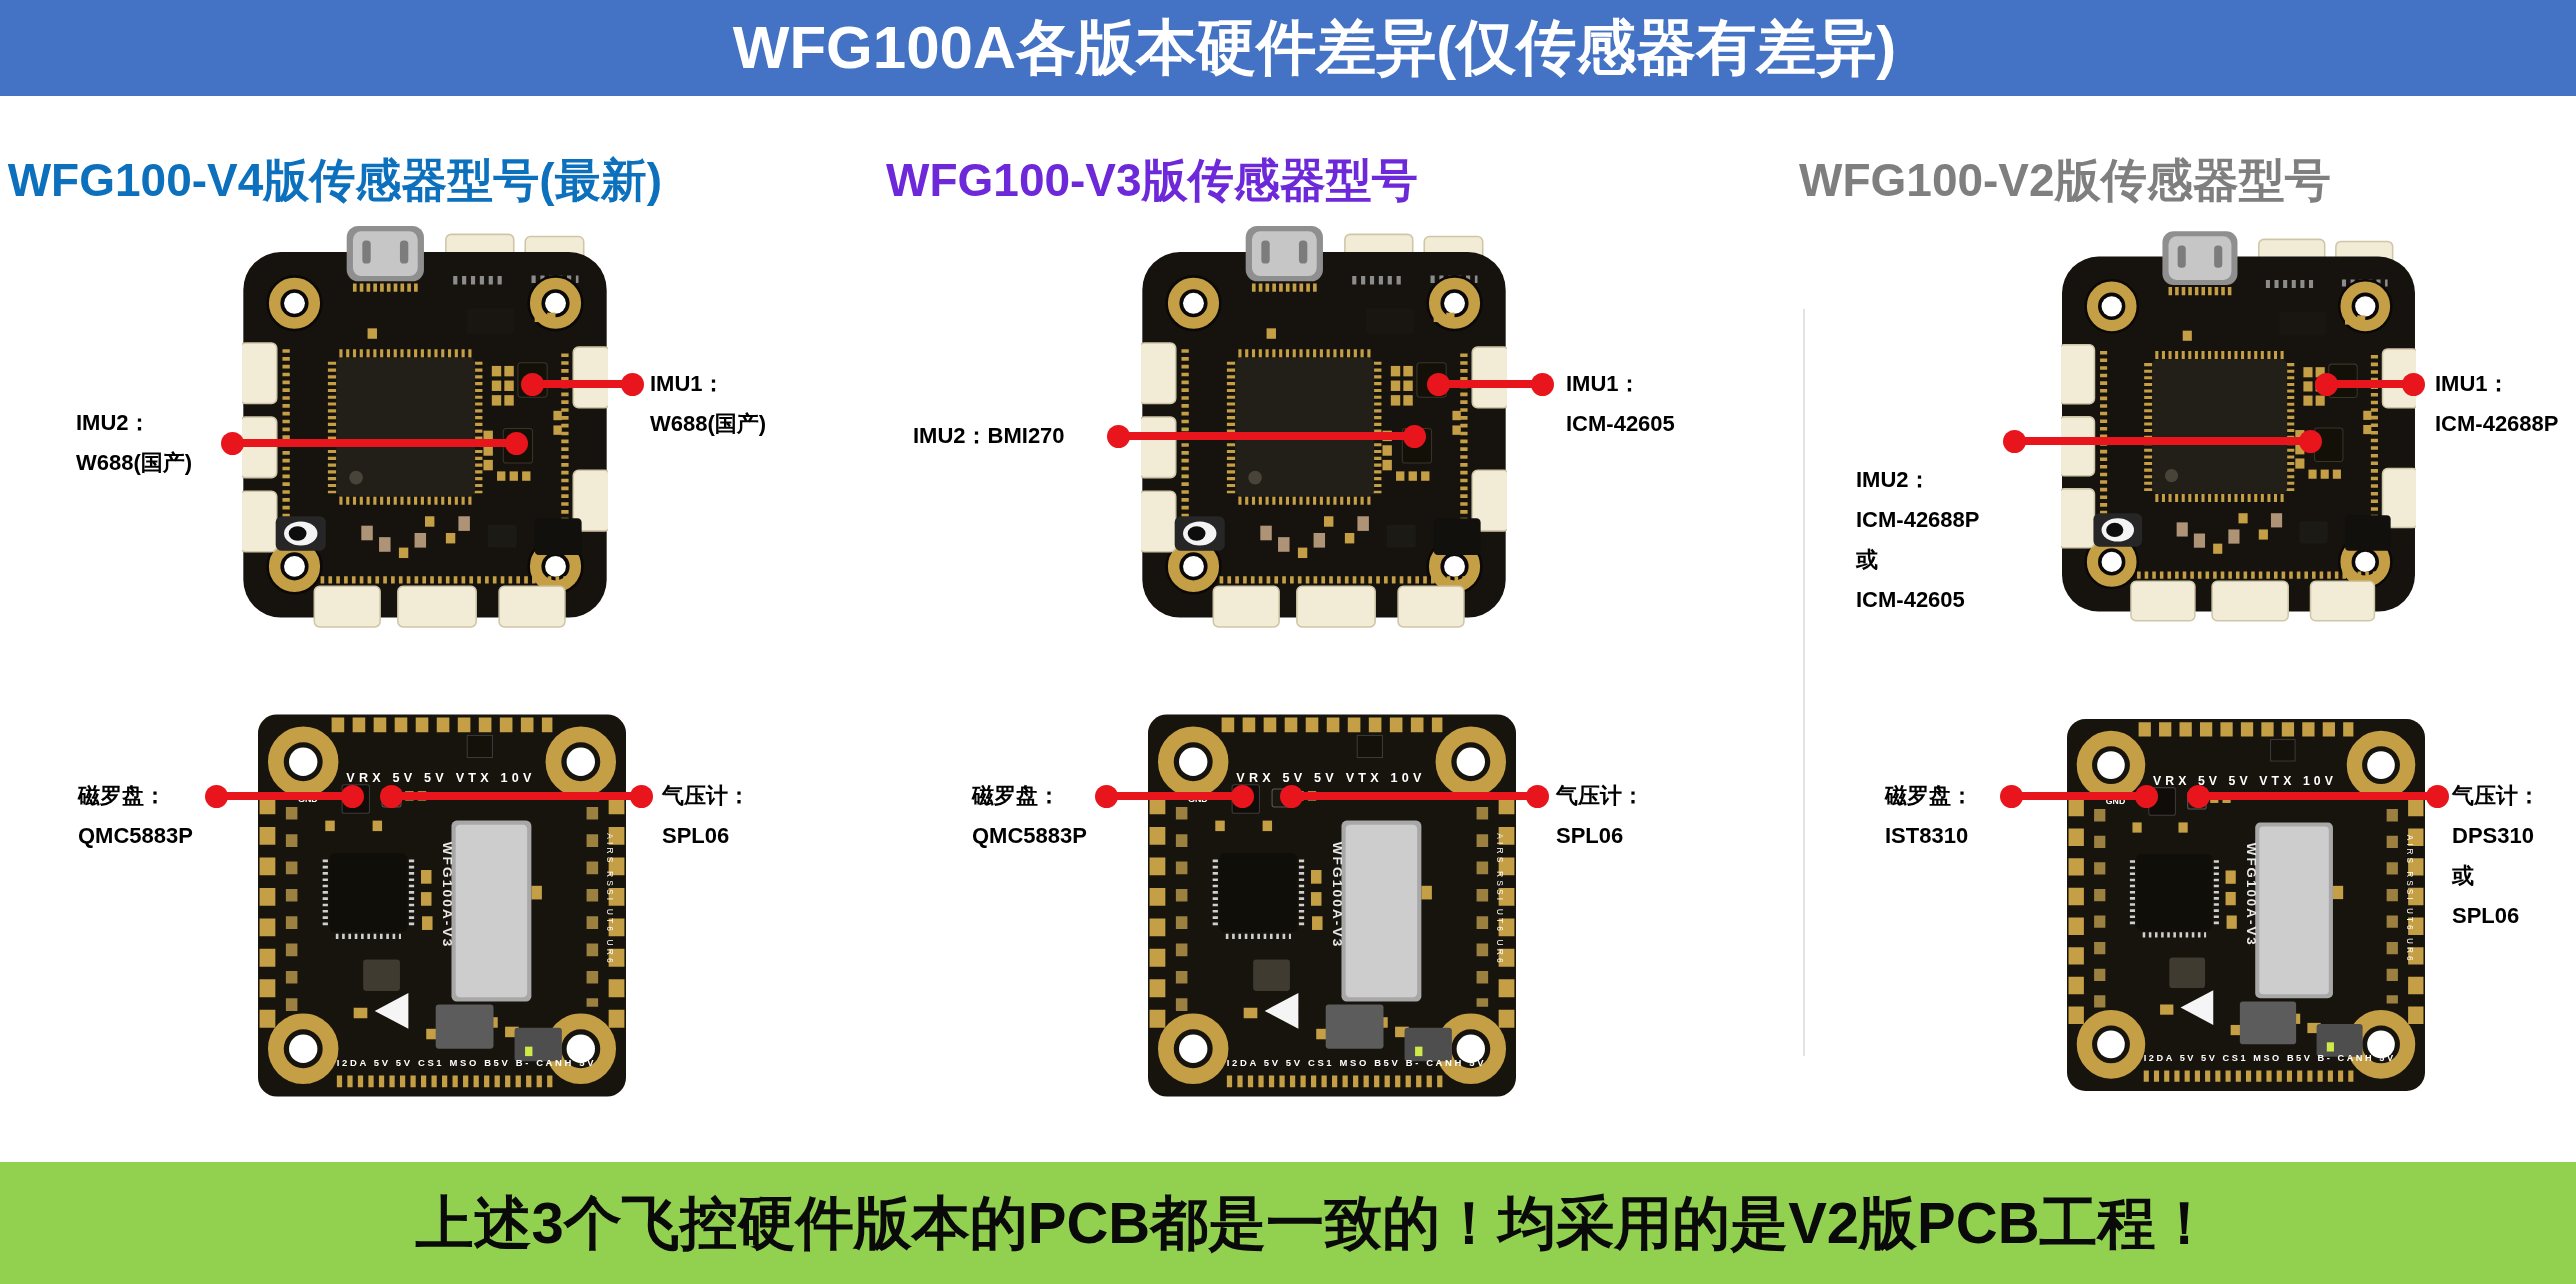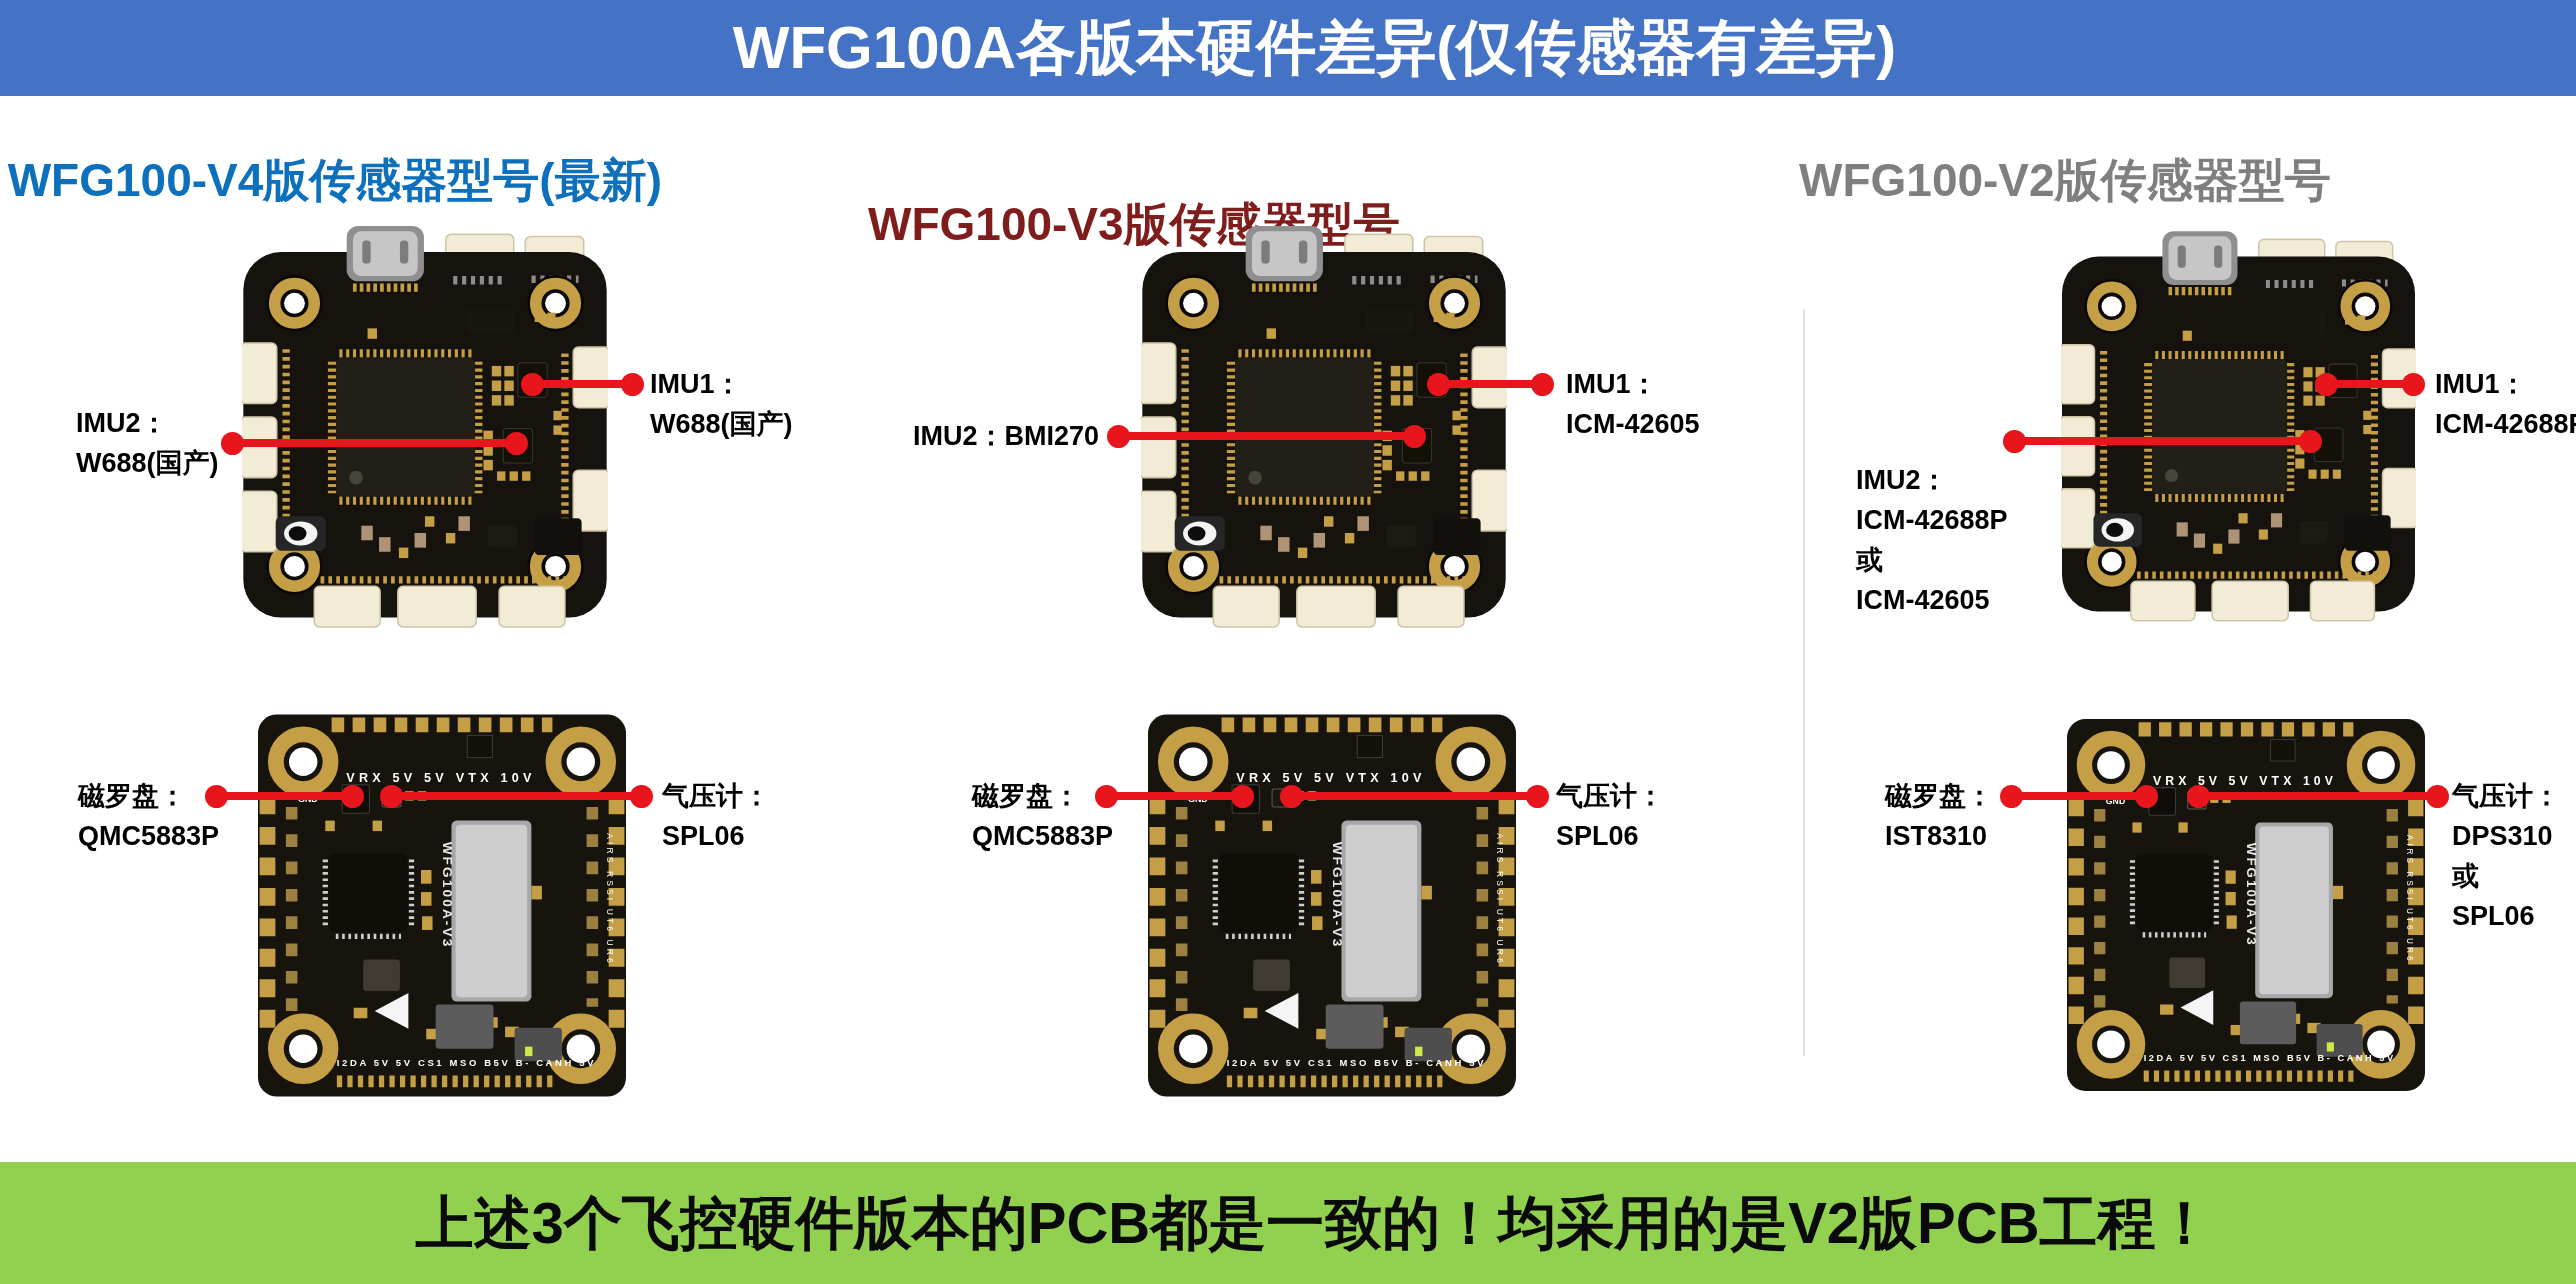--- a/index.html
+++ b/index.html
@@ -11,31 +11,31 @@
     position:absolute;left:0;width:2629px;display:flex;align-items:center;justify-content:center;
     font-weight:bold;white-space:nowrap;
   }
   #hdr{top:0;height:96px;background:#4472C4;color:#ffffff;font-size:60px;}
   #ftr{top:1162px;height:123px;background:#92D050;color:#0a0a0a;font-size:58px;}
   .col-title{
     position:absolute;top:150px;width:824px;text-align:left;
     font-size:46px;font-weight:bold;white-space:nowrap;
   }
   .t1{left:7.7px;color:#0C70BD;}
-  .t2{left:868px;color:#7f1d1d;margin-top:44px;}
+  .t2{left:886px;color:#6d28d9;}
   .t3{left:1799px;color:#7F7F7F;}
   .board{position:absolute;}
   .callout{position:absolute;height:8.2px;background:#E8151C;border-radius:4.1px;}
   .callout::before,.callout::after{
     content:"";position:absolute;top:-7.2px;width:23px;height:23px;border-radius:50%;background:#E8151C;
   }
   .callout::before{left:-9.3px;}
   .callout::after{right:-9.3px;}
   .lbl{
-    position:absolute;font-size:27px;line-height:40px;font-weight:bold;color:#000;white-space:nowrap;
+    position:absolute;font-size:22px;line-height:40px;font-weight:bold;color:#000;white-space:nowrap;
   }
   .divider{position:absolute;width:1.5px;background:#e3e3e3;}
 </style>
 </head>
 <body>
 
 <svg width="0" height="0" style="position:absolute" aria-hidden="true">
   <defs>
     <g id="top-board">
       <rect x="390" y="16" width="130" height="74" rx="10" fill="#F2EBD6" stroke="#CFC6A8" stroke-width="3"></rect>

